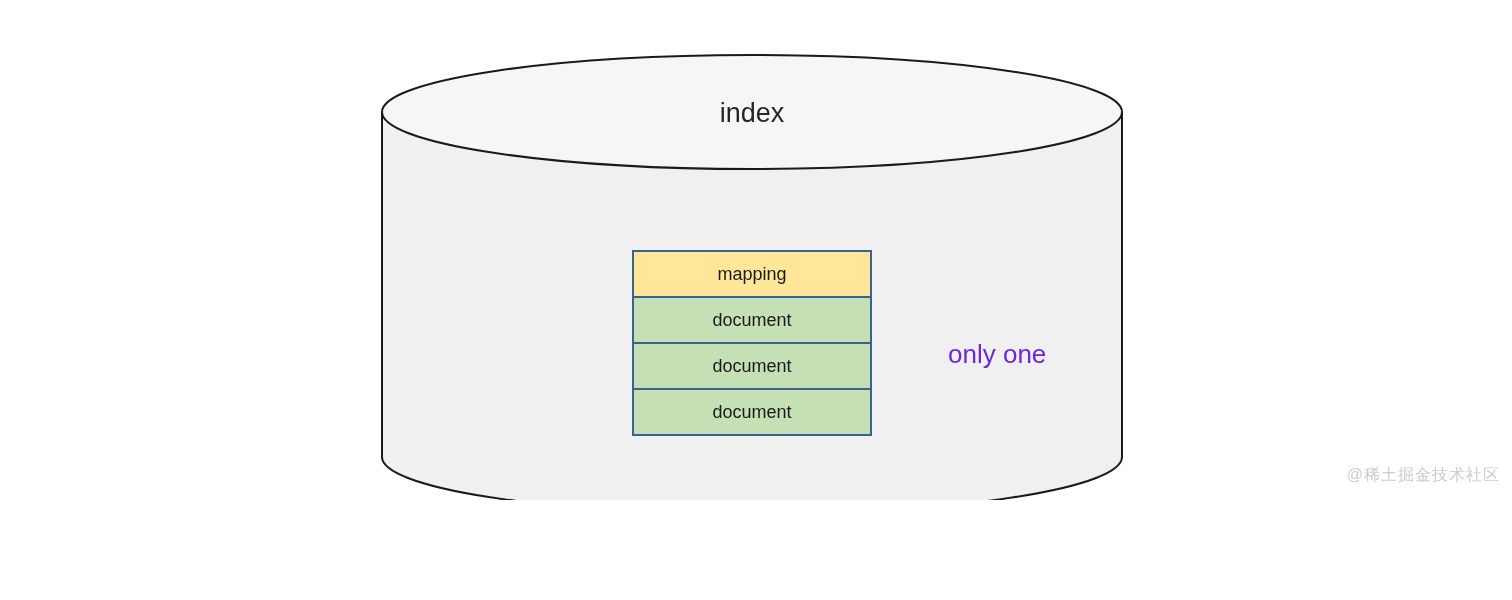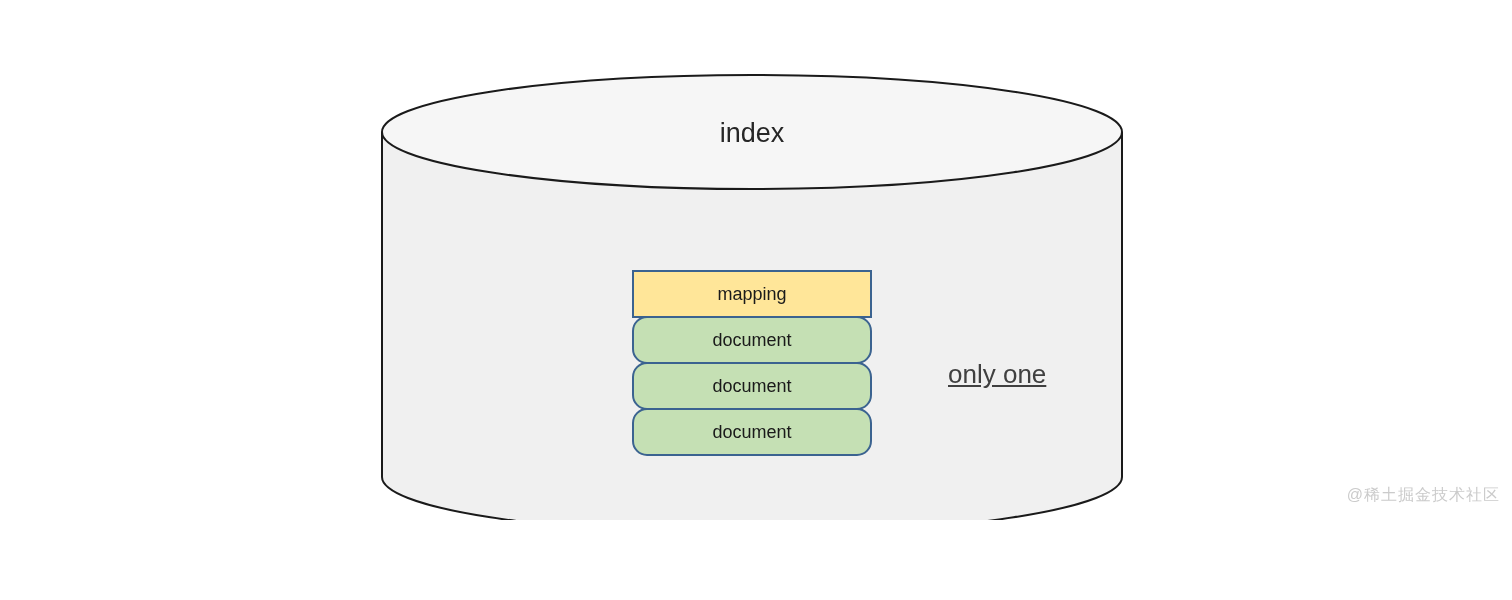--- a/index.html
+++ b/index.html
@@ -7,21 +7,20 @@
     padding: 0;
     background: #ffffff;
     font-family: "Liberation Sans", sans-serif;
   }
   .canvas {
     position: relative;
     width: 1512px;
     height: 500px;
     background: #ffffff;
     overflow: hidden;
-    margin-top: 20px;
   }
   .cylinder-svg {
     position: absolute;
     left: 0;
     top: 0;
   }
   .label {
     position: absolute;
     text-align: center;
     color: #262626;
@@ -53,21 +52,20 @@
     height: 48px;
     border: 2px solid #3b6390;
     display: flex;
     align-items: center;
     justify-content: center;
     font-size: 18px;
     color: #1a1a1a;
   }
   .stack-box + .stack-box {
     margin-top: -2px;
-    border-radius: 15px;
   }
   .annotation-label {
     position: absolute;
     left: 948px;
     top: 338px;
     font-size: 26px;
     line-height: 32px;
     white-space: nowrap;
   }
   .watermark {
@@ -100,17 +98,17 @@
       <span>document</span>
     </div>
     <div class="stack-box" style="background: rgb(197, 224, 180); border-color: rgb(59, 99, 144);">
       <span>document</span>
     </div>
     <div class="stack-box" style="background: rgb(197, 224, 180); border-color: rgb(59, 99, 144);">
       <span>document</span>
     </div>
   </div>
 
-  <div class="annotation-label" style="color: #404040; text-decoration: underline;">only one</div>
+  <div class="annotation-label" style="color: #6d28d9;">only one</div>
 
   <div class="watermark">@稀土掘金技术社区</div>
 
 </div>
 
 </body></html>

